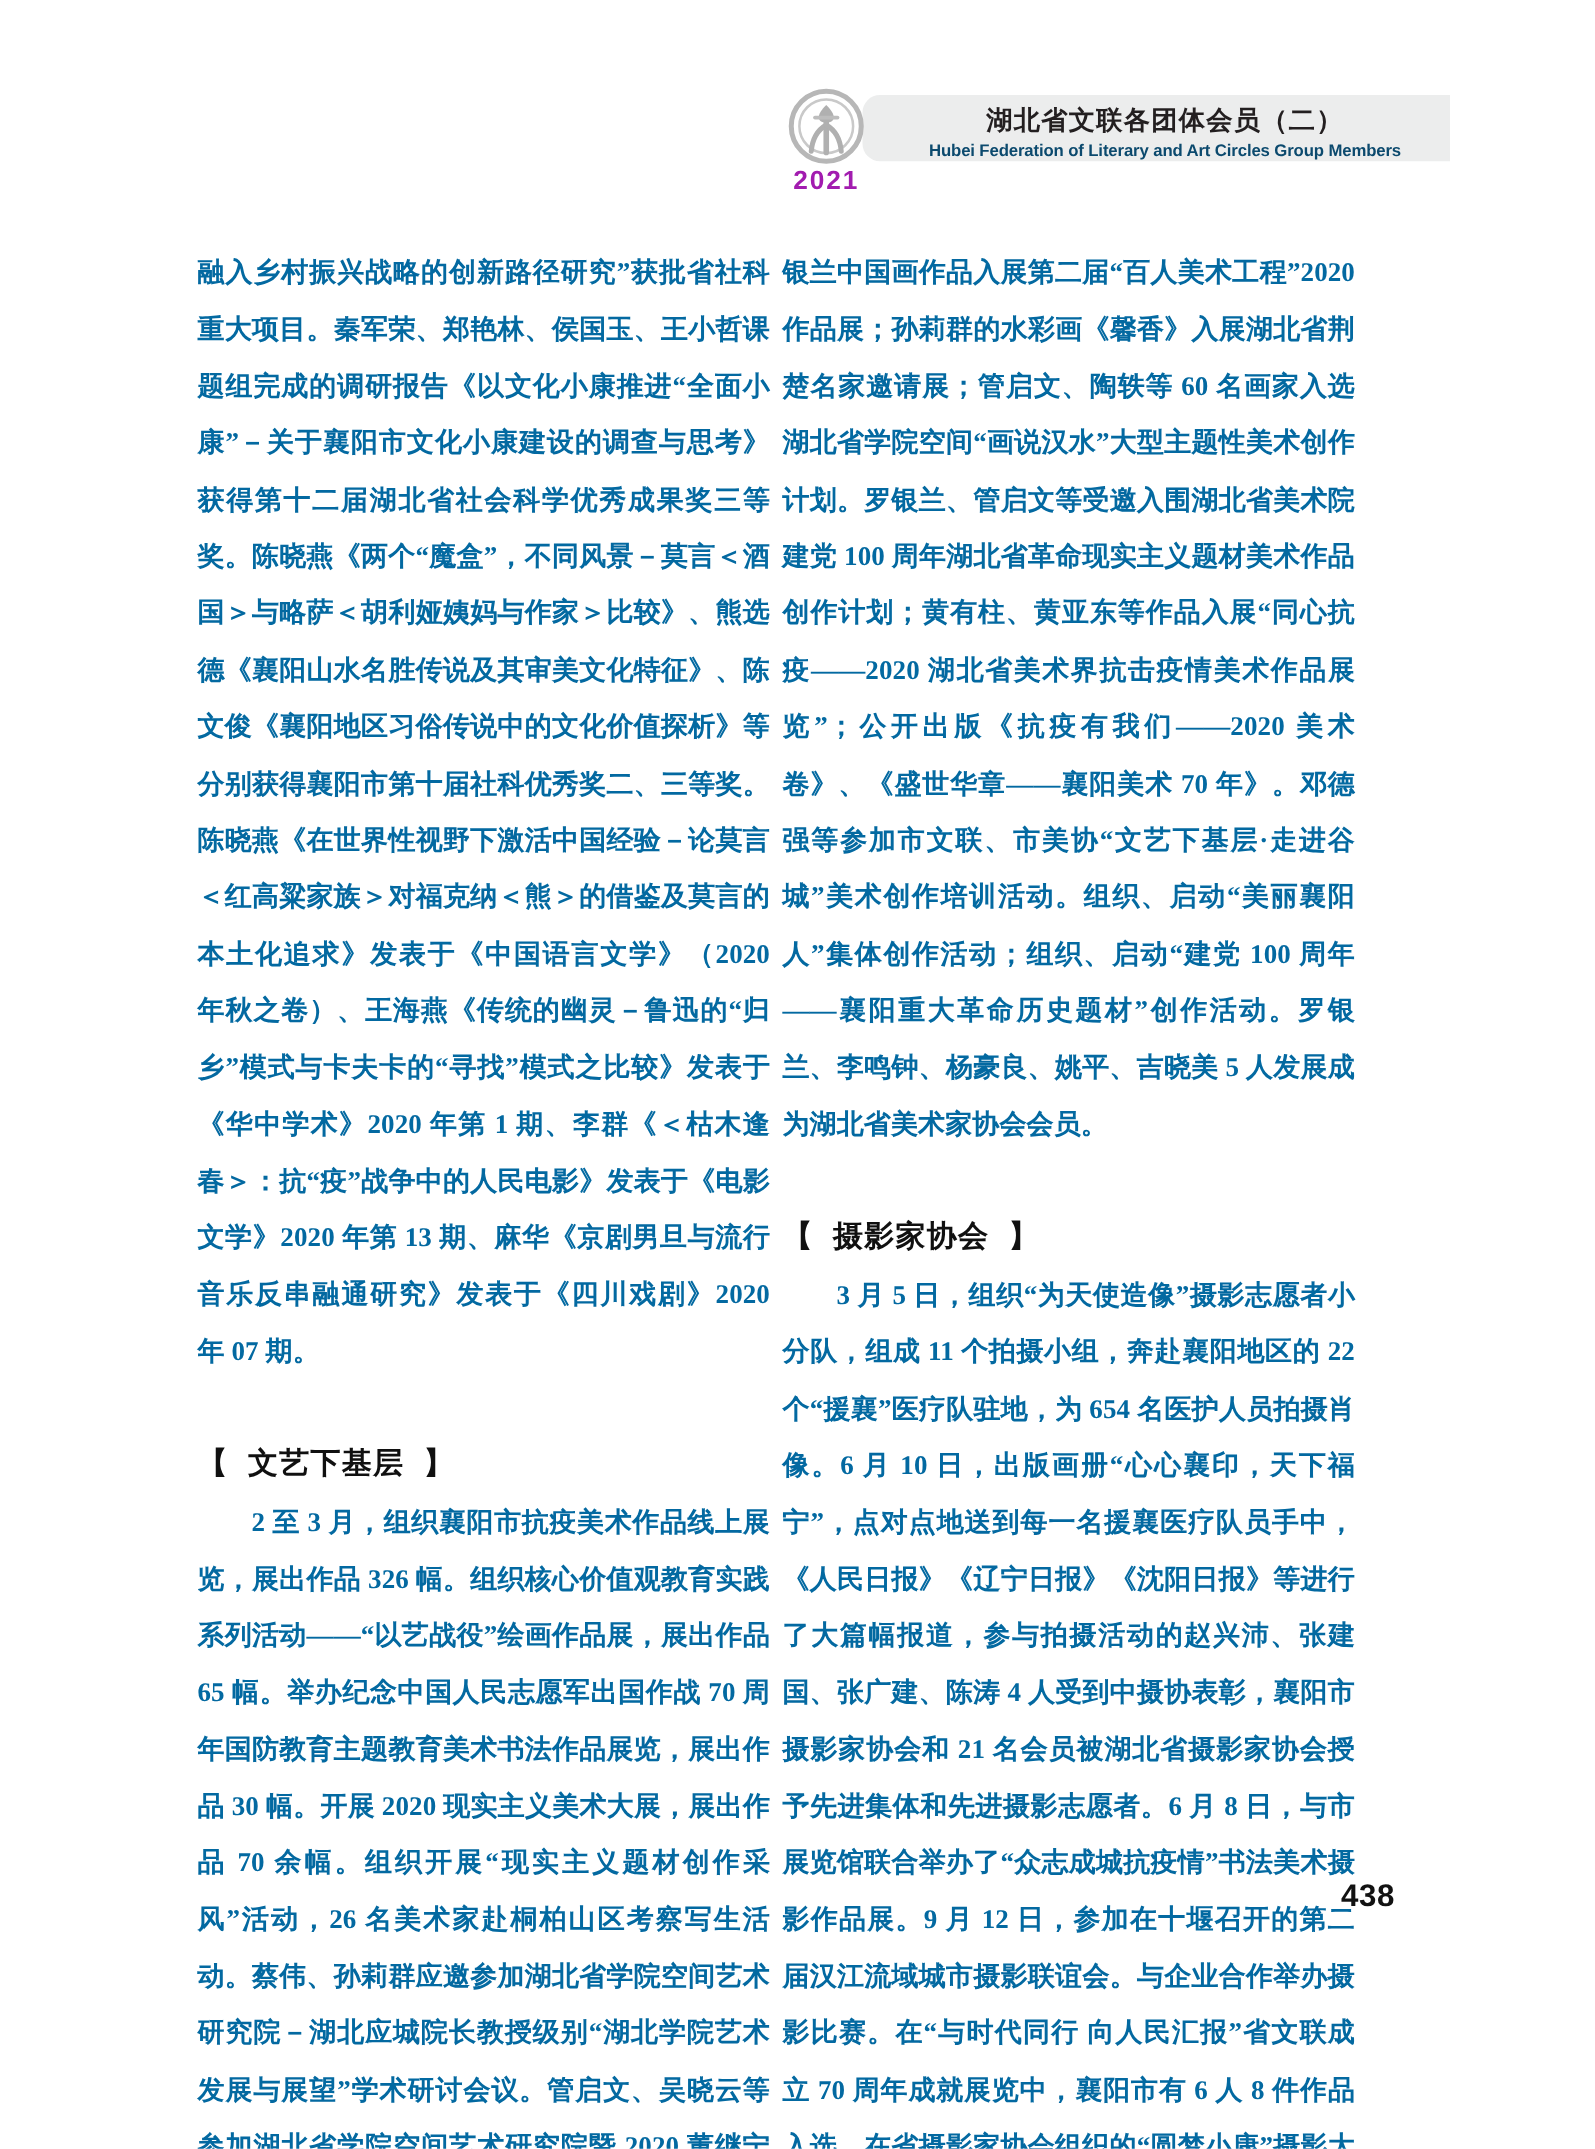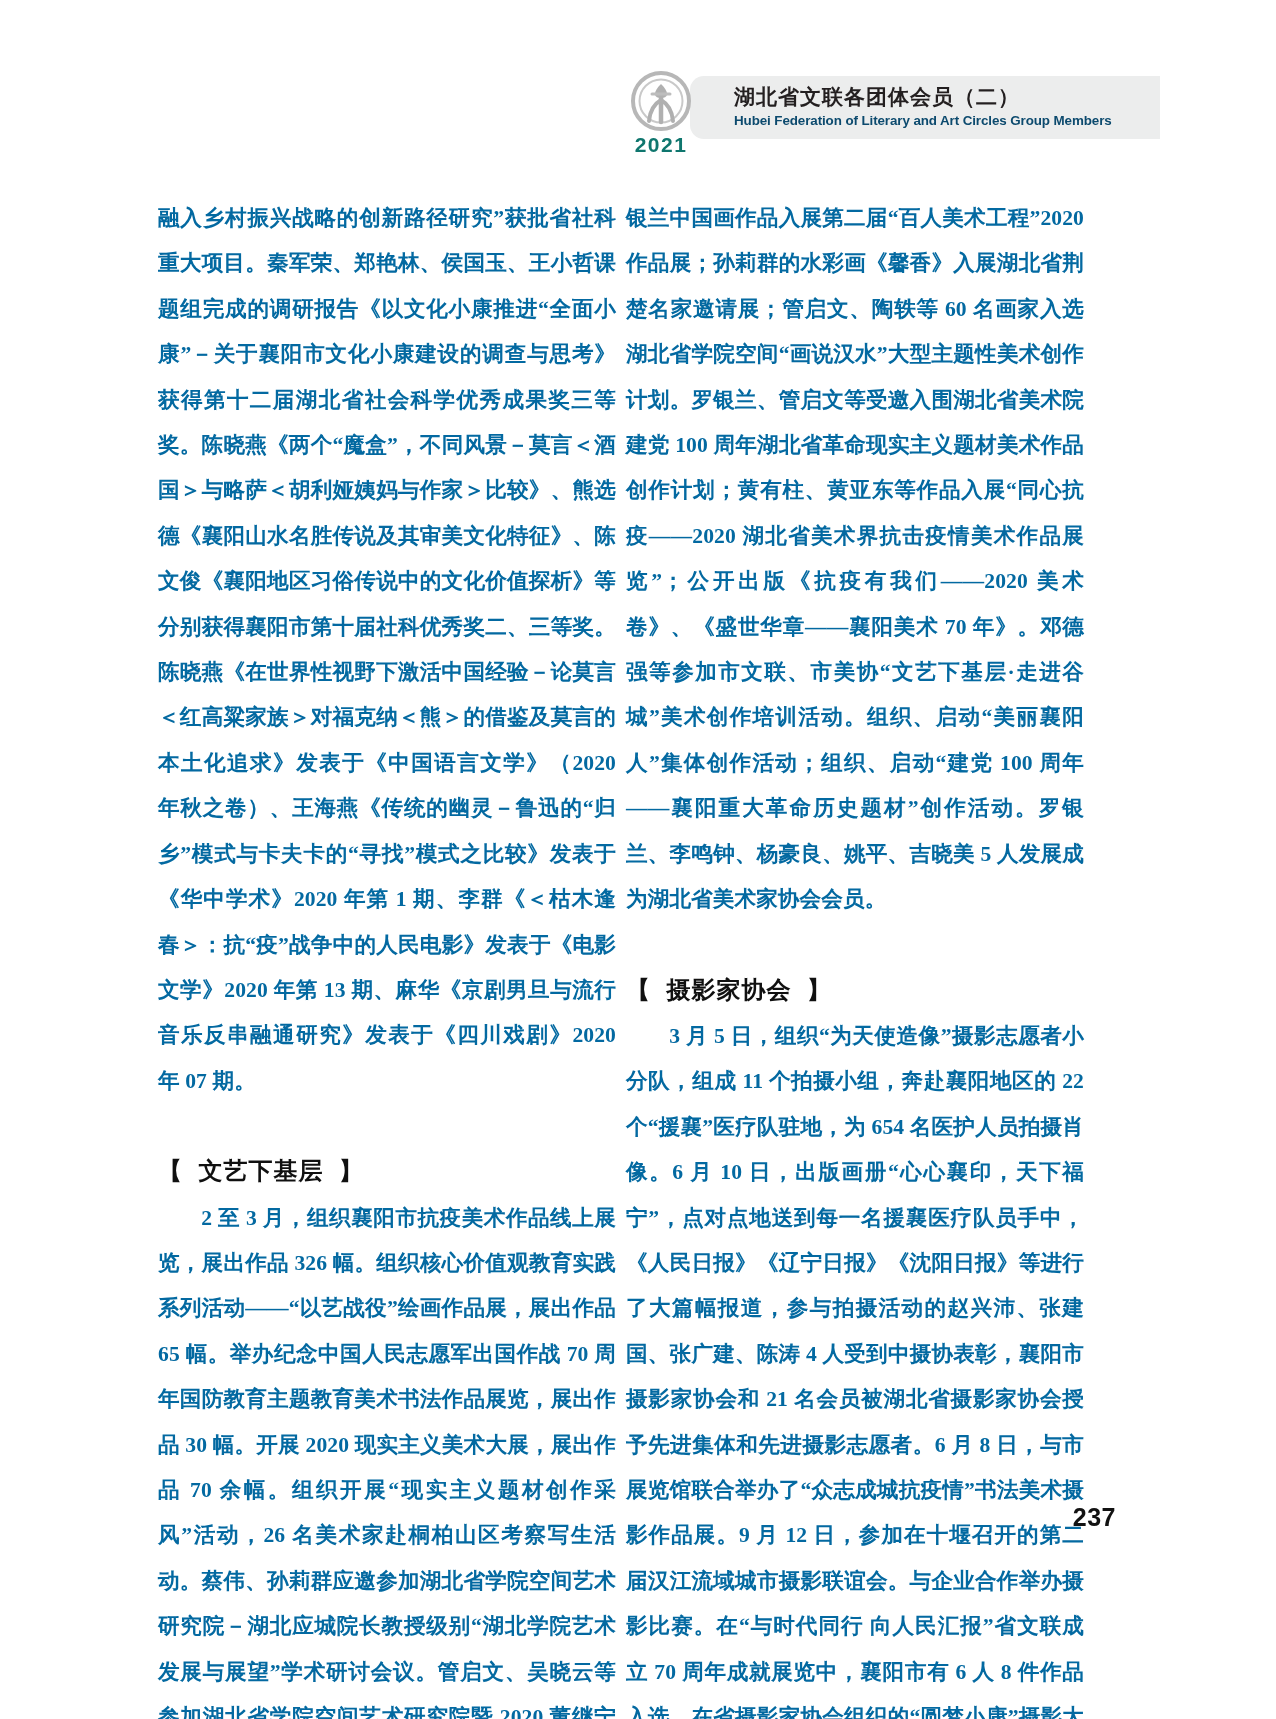--- a/index.html
+++ b/index.html
@@ -42,31 +42,32 @@
   .logo-mark {
     width: 62px;
     height: 62px;
     position: relative;
   }
   .logo-year {
     font-family: "Liberation Sans", "DejaVu Sans", sans-serif;
     font-weight: 700;
     font-size: 21px;
     letter-spacing: 1.5px;
-    color: #0f766e;
+    color: #a21caf;
     margin-top: 1px;
   }
   .title-pill {
     margin-left: -12px;
     margin-top: 10px;
     background: #eceded;
     border-radius: 14px 0 0 14px;
-    padding: 9px 30px 10px 44px;
+    padding: 9px 30px 0 44px;
     min-width: 470px;
     box-sizing: border-box;
+    text-align: center;
   }
   .title-cn {
     font-family: "Liberation Sans", "DejaVu Sans", sans-serif;
     font-weight: 700;
     font-size: 21px;
     letter-spacing: 1px;
     color: #231f20;
     line-height: 1.18;
     white-space: nowrap;
   }
@@ -174,13 +175,13 @@
 
   <div class="column right">
     <p class="para">银兰中国画作品入展第二届“百人美术工程”2020 作品展；孙莉群的水彩画《馨香》入展湖北省荆楚名家邀请展；管启文、陶轶等 60 名画家入选湖北省学院空间“画说汉水”大型主题性美术创作计划。罗银兰、管启文等受邀入围湖北省美术院建党 100 周年湖北省革命现实主义题材美术作品创作计划；黄有柱、黄亚东等作品入展“同心抗疫——2020 湖北省美术界抗击疫情美术作品展览”；公开出版《抗疫有我们——2020 美术卷》、《盛世华章——襄阳美术 70 年》。邓德强等参加市文联、市美协“文艺下基层·走进谷城”美术创作培训活动。组织、启动“美丽襄阳人”集体创作活动；组织、启动“建党 100 周年——襄阳重大革命历史题材”创作活动。罗银兰、李鸣钟、杨豪良、姚平、吉晓美 5 人发展成为湖北省美术家协会会员。</p>
     <div class="gap-before-title"></div>
     <h2 class="section-title">【 摄影家协会 】</h2>
     <p class="para indent">3 月 5 日，组织“为天使造像”摄影志愿者小分队，组成 11 个拍摄小组，奔赴襄阳地区的 22 个“援襄”医疗队驻地，为 654 名医护人员拍摄肖像。6 月 10 日，出版画册“心心襄印，天下福宁”，点对点地送到每一名援襄医疗队员手中，《人民日报》《辽宁日报》《沈阳日报》等进行了大篇幅报道，参与拍摄活动的赵兴沛、张建国、张广建、陈涛 4 人受到中摄协表彰，襄阳市摄影家协会和 21 名会员被湖北省摄影家协会授予先进集体和先进摄影志愿者。6 月 8 日，与市展览馆联合举办了“众志成城抗疫情”书法美术摄影作品展。9 月 12 日，参加在十堰召开的第二届汉江流域城市摄影联谊会。与企业合作举办摄影比赛。在“与时代同行 向人民汇报”省文联成立 70 周年成就展览中，襄阳市有 6 人 8 件作品入选。在省摄影家协会组织的“圆梦小康”摄影大展比赛中，襄阳市 15 件作品获奖，市摄影家协会被评为组织工作奖。承办第 29 届省摄影艺术展活动。</p>
   </div>
 
 </div>
 
-<div class="page-number">237</div>
+<div class="page-number">438</div>
 
 </body></html>

